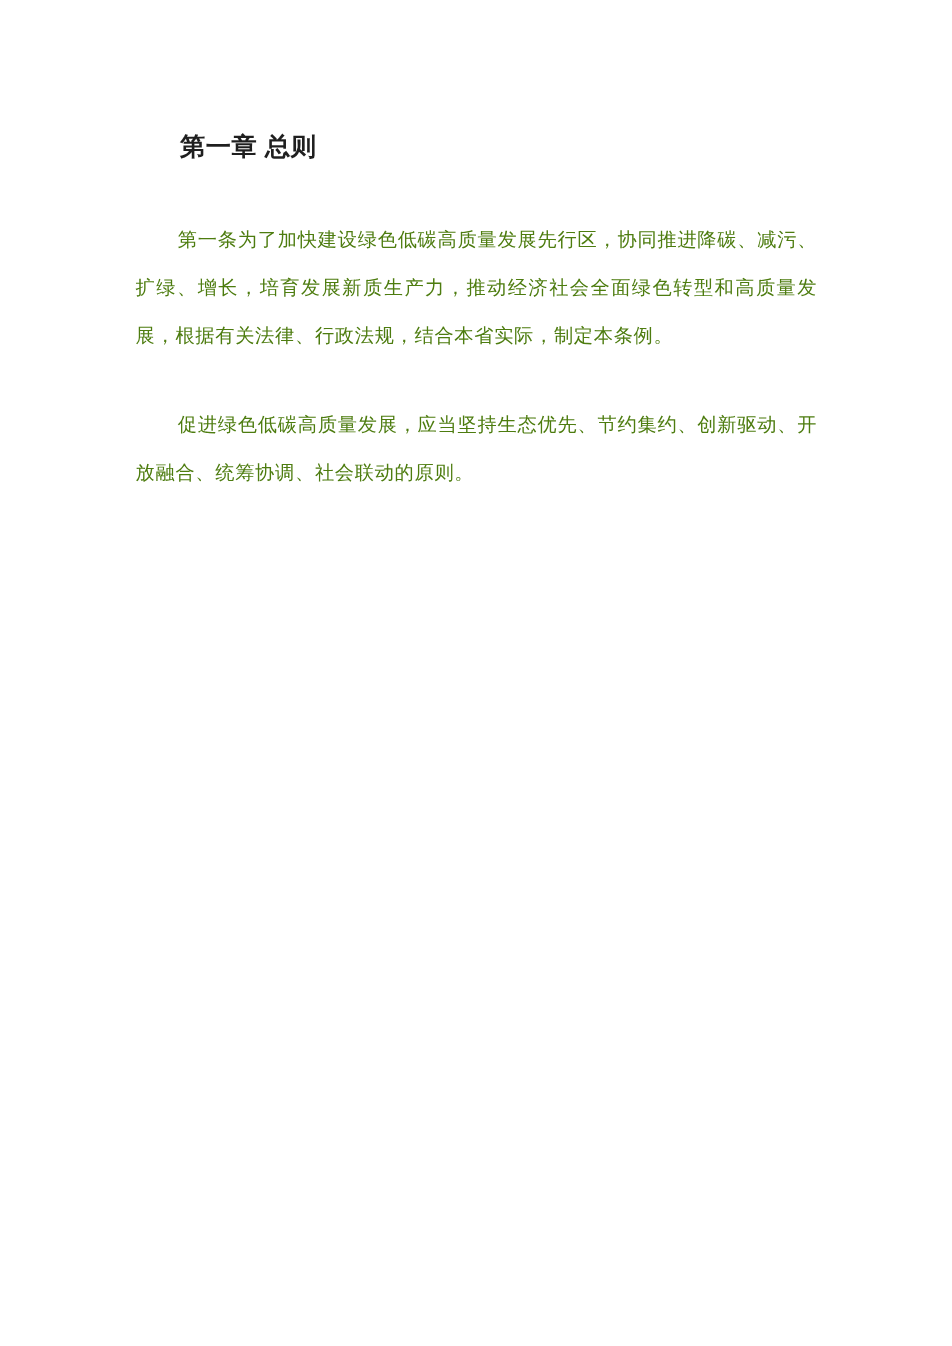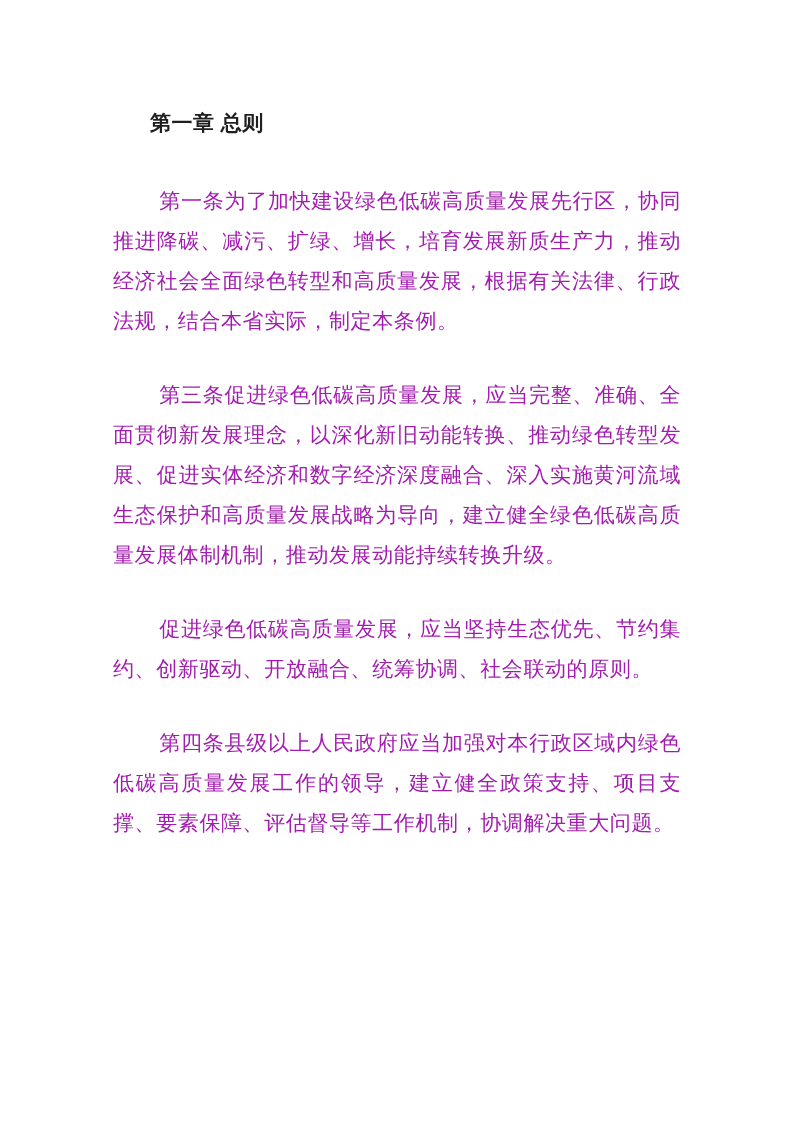--- a/index.html
+++ b/index.html
@@ -20,41 +20,39 @@
   }
   .chapter-heading {
     font-size: 21px;
     font-weight: bold;
     color: #1f1f1f;
     line-height: 26px;
     margin-left: 37px;
     letter-spacing: 0.5px;
   }
   .doc-paragraph {
-    font-size: 21px;
-    color: #a21caf;
+    font-size: 16px;
+    color: #4d7c0f;
     line-height: 40px;
     text-align: justify;
     text-indent: 2.2em;
     letter-spacing: 0.6px;
     margin-top: 34px;
     font-family: Liberation Serif, serif;
   }
   .doc-paragraph.first {
     margin-top: 45px;
   }
 </style>
 </head>
 <body>
 
 <div class="page">
   <h1 class="chapter-heading">第一章 总则</h1>
 
   <p class="doc-paragraph first">第一条为了加快建设绿色低碳高质量发展先行区，协同推进降碳、减污、扩绿、增长，培育发展新质生产力，推动经济社会全面绿色转型和高质量发展，根据有关法律、行政法规，结合本省实际，制定本条例。</p>
 
 
-  <p class="doc-paragraph">第三条促进绿色低碳高质量发展，应当完整、准确、全面贯彻新发展理念，以深化新旧动能转换、推动绿色转型发展、促进实体经济和数字经济深度融合、深入实施黄河流域生态保护和高质量发展战略为导向，建立健全绿色低碳高质量发展体制机制，推动发展动能持续转换升级。</p>
 
   <p class="doc-paragraph">促进绿色低碳高质量发展，应当坚持生态优先、节约集约、创新驱动、开放融合、统筹协调、社会联动的原则。</p>
 
-  <p class="doc-paragraph">第四条县级以上人民政府应当加强对本行政区域内绿色低碳高质量发展工作的领导，建立健全政策支持、项目支撑、要素保障、评估督导等工作机制，协调解决重大问题。</p>
 
 </div>
 
 </body></html>

